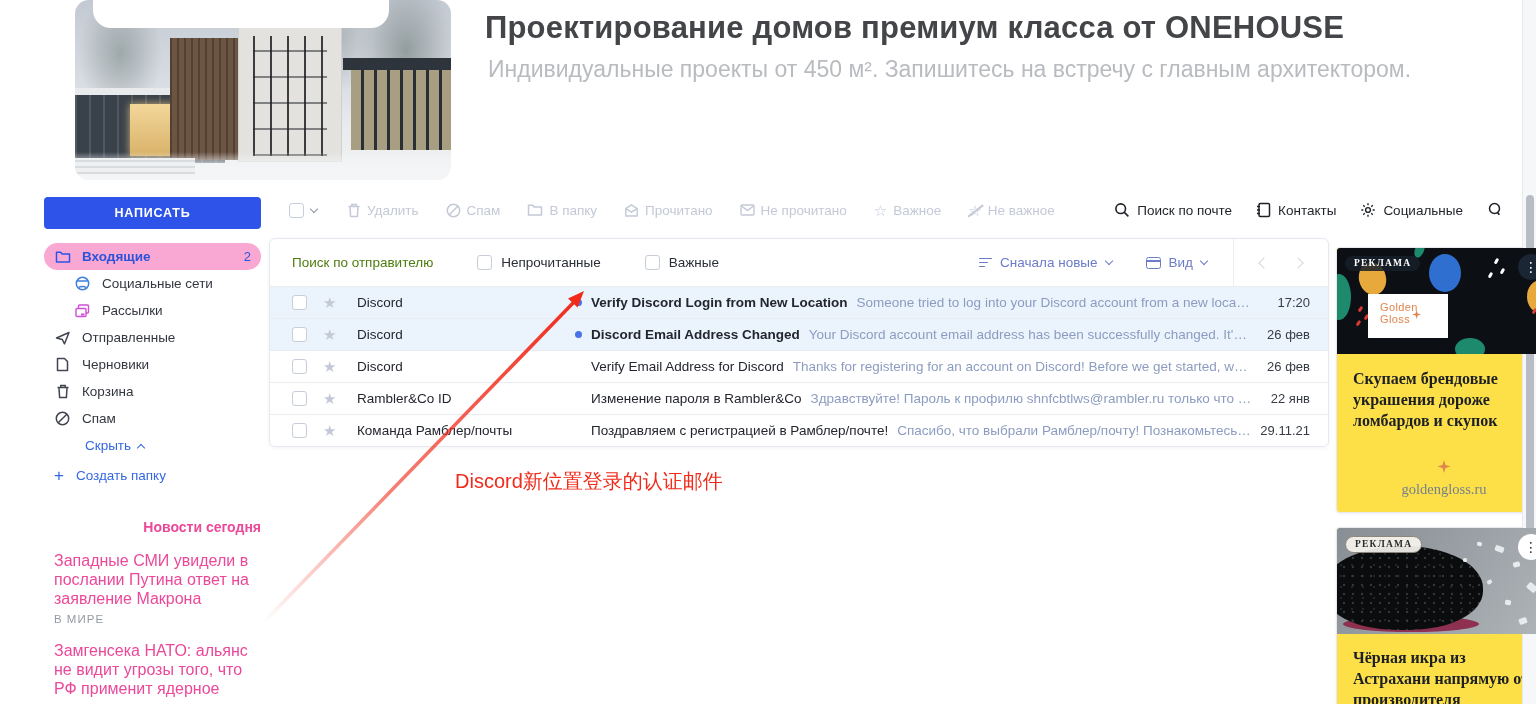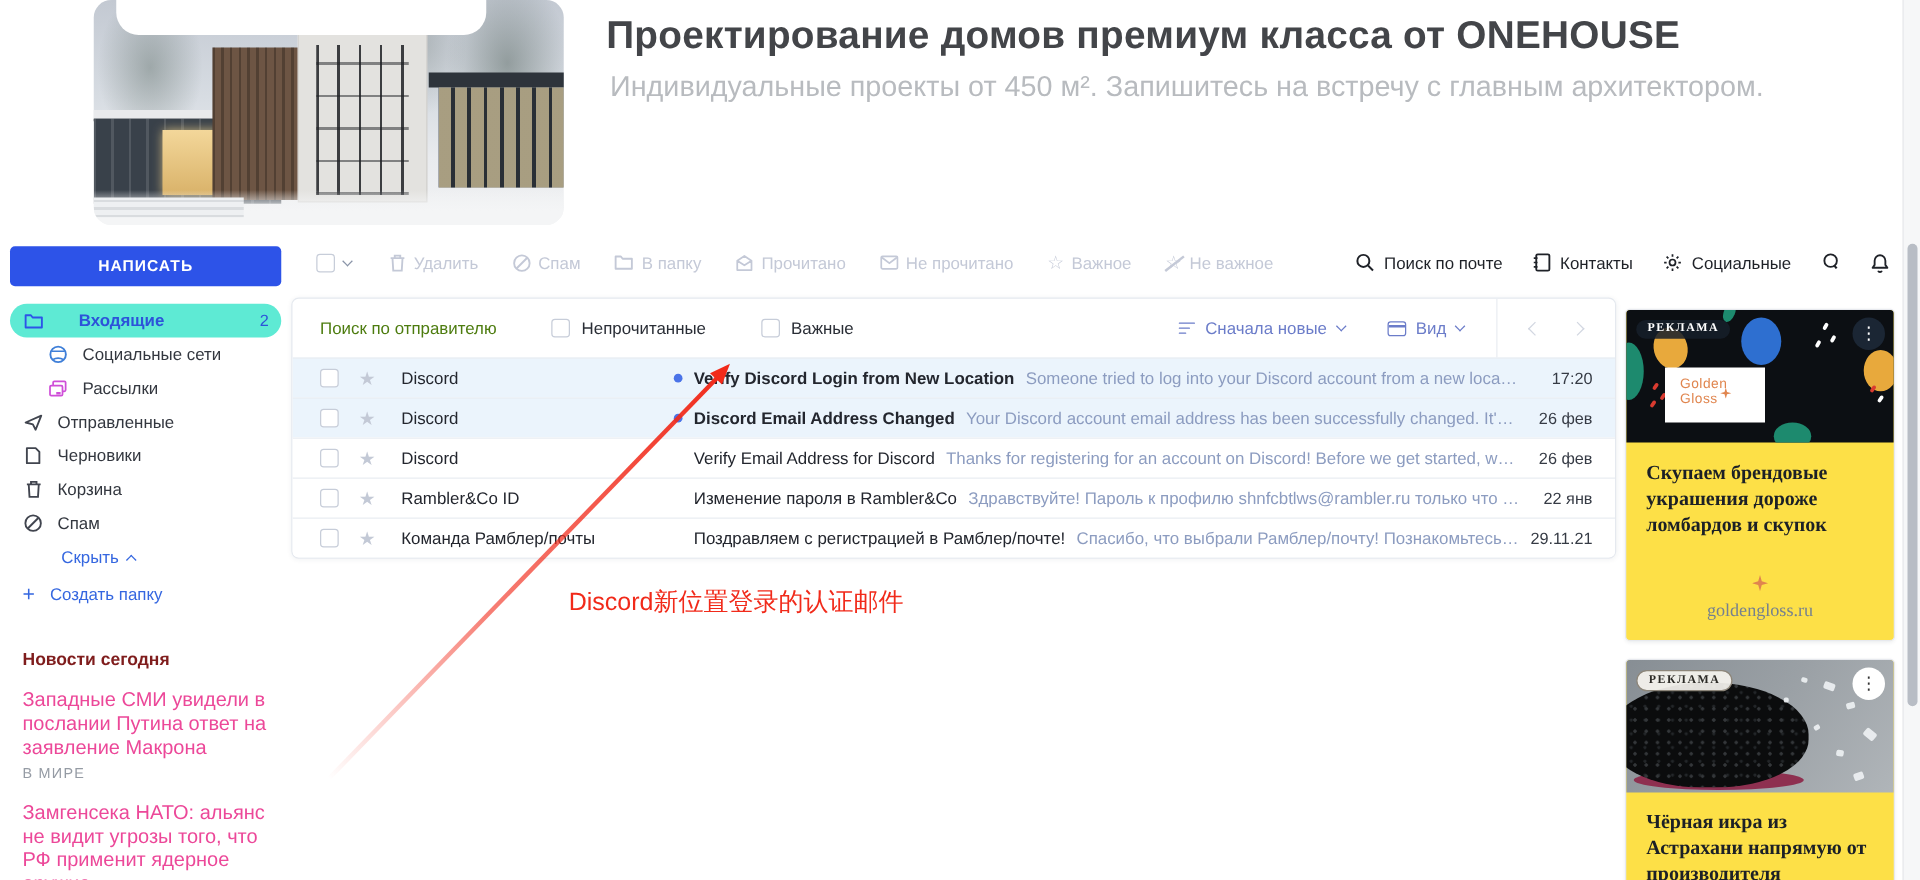--- a/index.html
+++ b/index.html
@@ -34,46 +34,46 @@
     background-image:repeating-linear-gradient(90deg, rgba(245,220,160,.55) 0 10px, rgba(20,24,28,.6) 10px 13px); }
   .bi-snow { position:absolute; left:0; bottom:0; width:100%; height:28px;
     background:linear-gradient(rgba(238,240,242,0), #f4f5f6 60%); }
   .bi-steps { position:absolute; left:0; bottom:6px; width:120px; height:16px;
     background:repeating-linear-gradient(0deg,#d9dcdf 0 2px, #eef0f2 2px 6px); }
   .bi-notch { position:absolute; left:18px; top:-14px; width:296px; height:42px; background:#fff; border-radius:0 0 18px 18px; }
   .banner-title { position:absolute; left:485px; top:10px; font-size:31px; font-weight:700; color:#434549; letter-spacing:.2px; }
   .banner-sub { position:absolute; left:488px; top:56px; font-size:23px; color:#b8bbbf; }
 
   
-  .main { position:relative; display:flex; height:519px; }
+  .main { position:relative; display:flex; height:519px;padding-left:36px; }
   .scrollbar { position:absolute; right:0; top:-185px; width:14px; height:704px;
     background:#f6f7f8; border-left:1px solid #e7e9ec; }
   .scroll-thumb { position:absolute; left:3px; top:195px; width:8px; height:370px; background:#b8bdc5; border-radius:4px; }
 
   
   .sidebar { width:233px; flex:0 0 233px; padding:12px 8px 0 8px; }
   .compose-btn { display:block; width:217px; height:32px; background:#2d53e8; color:#fff;
     font-size:12.5px; font-weight:700; letter-spacing:.8px; border:none; border-radius:4px;
     text-align:center; line-height:32px; cursor:pointer; }
   .folders { margin-top:14px; }
   .f-item { display:flex; align-items:center; height:27px; padding:0 10px; font-size:13.5px; color:#33373f; border-radius:14px; }
   .f-item .fi-ic { width:17px; display:flex; justify-content:center; margin-right:11px; color:#41454f; }
-  .f-item.active { background:#5eead4; color:#2d53d9; font-weight:700;gap:17px; }
+  .f-item.active { background:#f9a8d4; color:#2d53d9; font-weight:700; }
   .f-item.active .fi-ic { color:#2d53e8; }
   .f-item.sub { padding-left:30px; }
   .f-item .count { margin-left:auto; font-weight:400; color:#2d53d9; font-size:13px; }
   .link-row { display:flex; align-items:center; height:27px; color:#3567e0; font-size:13.5px; cursor:pointer; }
   .hide-row { padding-left:41px; }
   .create-row { padding-left:10px; margin-top:3px; }
   .create-row .plus { font-size:17px; margin-right:12px; font-weight:400; }
   .chev { display:inline-block; width:6px; height:6px; border-right:1.5px solid currentColor; border-bottom:1.5px solid currentColor; }
   .chev.up { transform:rotate(-135deg); margin-left:7px; margin-top:4px; }
   .chev.down { transform:rotate(45deg); margin-top:-3px; }
   .news { margin-top:30px; padding-left:10px; }
-  .news-h { font-size:14px; font-weight:700; color:#7f1d1d; }
+  .news-h { font-size:14px; font-weight:700; color:#ec4899;text-align:right; }
   .news-item { margin-top:16px; width:200px; }
   .news-t { font-size:16px; color:#ec4899; line-height:19px; }
   .news-c { margin-top:5px; font-size:11.5px; color:#959ba4; letter-spacing:1px; }
 
   
   .content-col { flex:1; padding-right:14px; }
   .toolbar { height:50px; display:flex; align-items:center; padding-left:20px; }
   .tb-sel { display:flex; align-items:center; gap:7px; color:#8a94a8; cursor:pointer; }
   .cbox { width:15px; height:15px; border:1.5px solid #c7cdd9; border-radius:3px; background:#fff; }
   .tb-actions { display:flex; align-items:center; gap:27px; margin-left:30px; color:#c4c9d7; }

